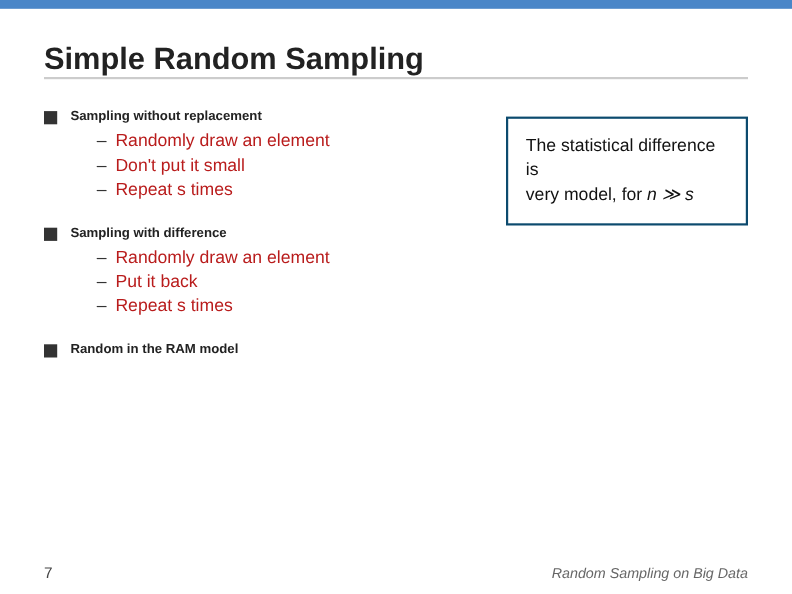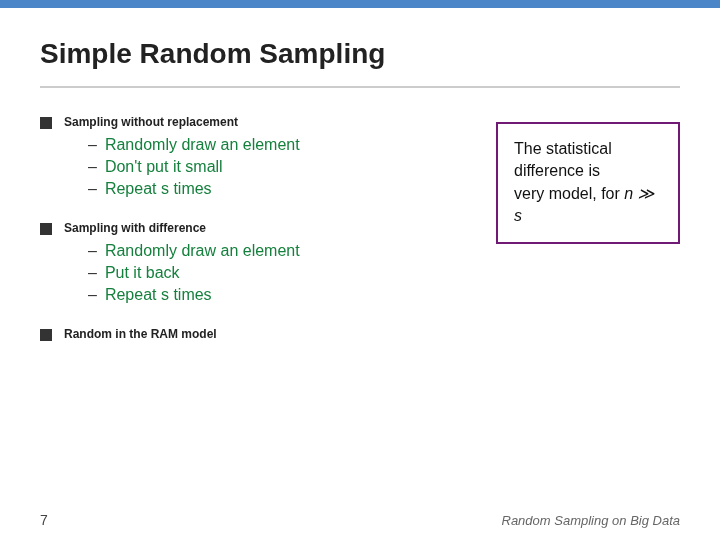--- a/index.html
+++ b/index.html
@@ -26,21 +26,21 @@
     .slide-container {
       padding: 30px 40px 20px 40px;
       height: 532px;
       position: relative;
     }
 
     .slide-title {
       font-size: 28px;
       font-weight: bold;
       color: #222222;
-      padding-bottom: 16px;
+      padding-bottom: 0;
       border-bottom: 2px solid #cccccc;
       margin-bottom: 24px;
     }
 
     .content-area {
       display: flex;
       flex-direction: row;
       gap: 20px;
     }
 
@@ -87,27 +87,27 @@
 
     .sub-dash {
       font-size: 16px;
       color: #333333;
       margin-right: 8px;
       flex-shrink: 0;
     }
 
     .sub-text {
       font-size: 16px;
-      color: #15803d;
+      color: #b91c1c;
     }
 
     .info-box {
-      border: 2px solid #701a75;
+      border: 2px solid #0c4a6e;
       padding: 14px 16px;
-      width: 184px;
+      width: 220px;
       margin-top: 10px;
       flex-shrink: 0;
       align-self: flex-start;
     }
 
     .info-box-text {
       font-size: 16px;
       color: #111111;
       line-height: 1.4;
     }

